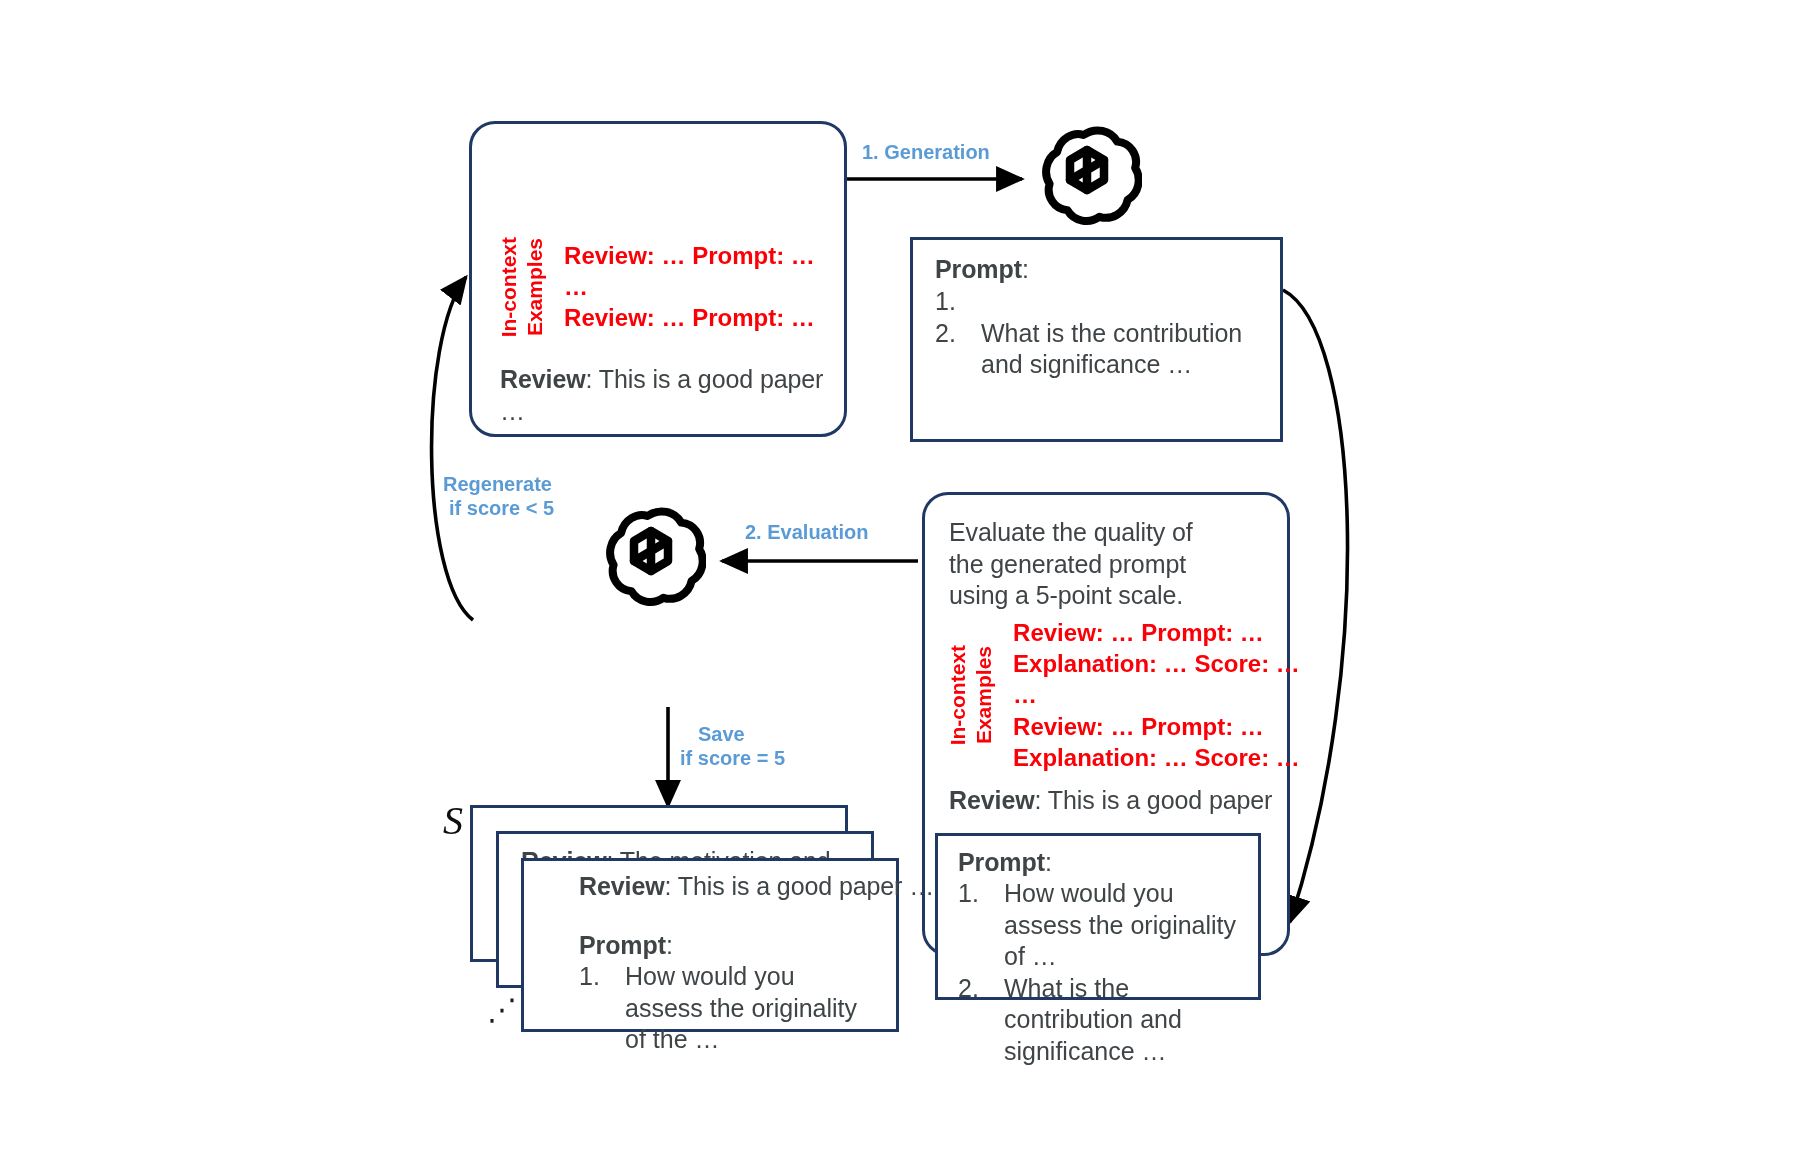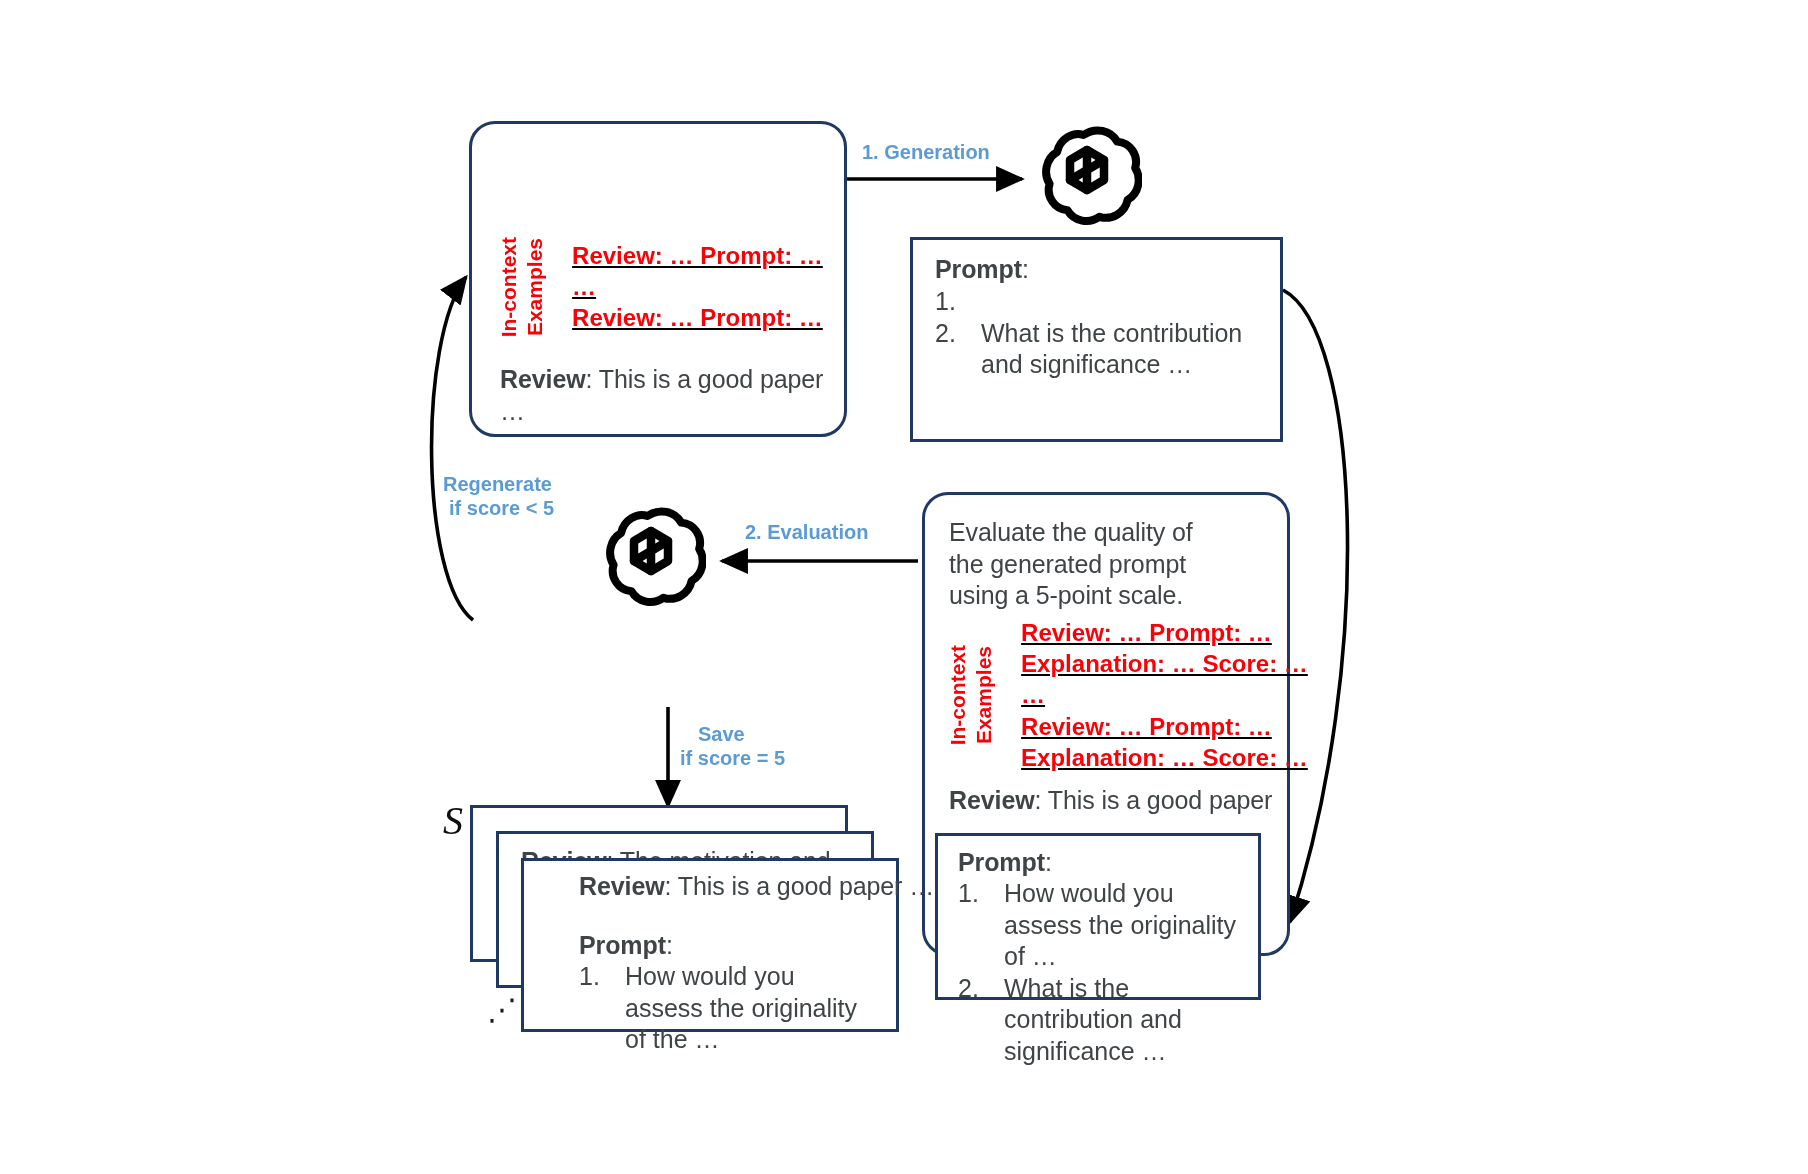--- a/index.html
+++ b/index.html
@@ -75,21 +75,21 @@
     height: 1174px;
     pointer-events: none;
   }
 
   
   .icl-wrap {
     position: absolute;
     display: flex;
     align-items: center;
   }
-  .icl-lines { margin-left: 26px; text-decoration: underline; }
+  .icl-lines { margin-left: 18px; }
 
   
   .plist {
     margin: 0; padding: 0;
     list-style: none;
   }
   .plist li {
     display: flex;
     color: #3f4447;
     font-size: 25px;

